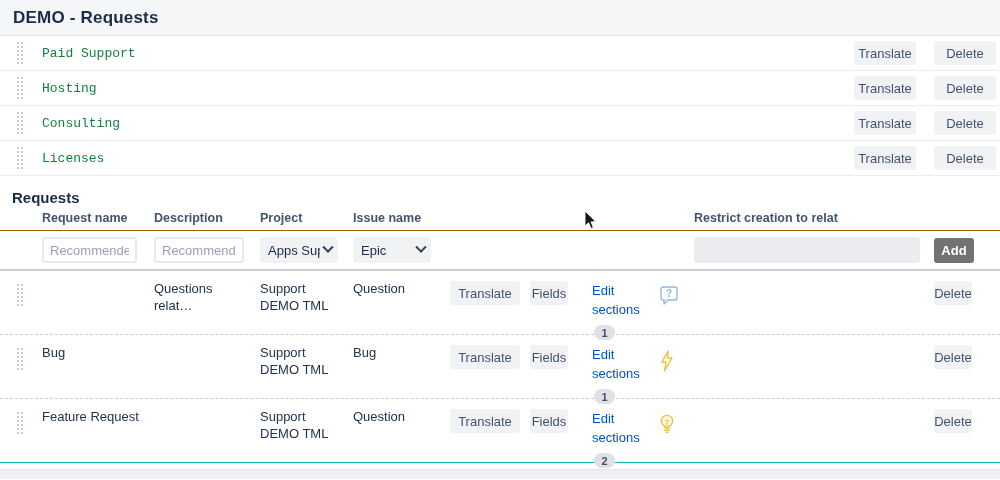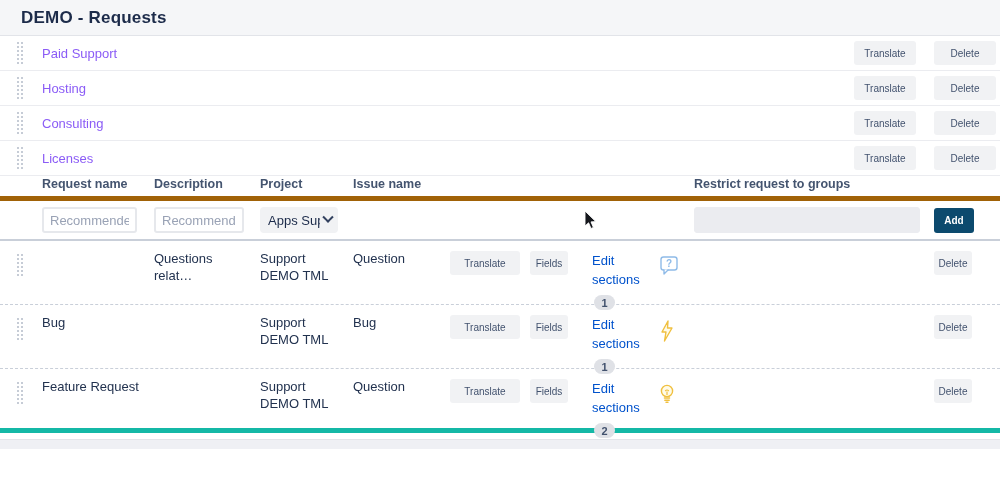--- a/index.html
+++ b/index.html
@@ -2,64 +2,64 @@
 <html><head>
 <meta charset="utf-8">
 <style>
   * { margin:0; padding:0; box-sizing:border-box; }
   html,body { width:1000px; height:480px; overflow:hidden; background:#fff;
     font-family:"Liberation Sans", sans-serif; color:#22324f; }
   .app { position:relative; width:1000px; height:480px; background:#fff; }
 
   
   .page-header { height:36px; background:#f5f6f8; border-bottom:1px solid #e2e4e9;
-    display:flex; align-items:center; padding-left:21px; }
+    display:flex; align-items:center; padding-left:13px; }
   .page-header h1 { font-size:17px; font-weight:700; color:#1c2b4a; letter-spacing:.2px; }
 
   
   .top-list { background:#fff; }
   .trow { height:35px; display:flex; align-items:center; padding:0 4px 0 16px;
     border-bottom:1px solid #ebecf0; }
   .handle { width:8px; height:24px; flex:0 0 8px;
     background-image:radial-gradient(circle, #c6ccd6 1.1px, transparent 1.3px);
     background-size:4px 4px; cursor:grab; }
-  .trow .tlabel { margin-left:18px; font-size:13px; color:#8b5cf6; }
+  .trow .tlabel { margin-left:18px; font-size:13px; color:#15803d;font-family:Liberation Mono, monospace; }
   .btn { display:inline-flex; align-items:center; justify-content:center;
     background:#f1f2f4; color:#42526e; border:none; border-radius:3px;
-    font-family:"Liberation Sans", sans-serif; font-size:10px; height:24px;
+    font-family:"Liberation Sans", sans-serif; font-size:13px; height:24px;
     padding:4px 8px; cursor:pointer; }
   .trow .btn.translate { margin-left:auto; width:62px; margin-right:18px; }
   .trow .btn.delete { width:62px; }
 
   
   .requests-heading { font-size:15px; font-weight:700; color:#1c2b4a; padding:13px 0 0 12px; }
 
   .grid { display:grid; align-items:start;
     grid-template-columns:26px 112px 106px 93px 97px 80px 62px 66px 36px 230px 1fr 62px;
     padding:0 4px 0 16px; }
 
-  .header-row { height:25px; align-items:end; padding-bottom:5px; border-bottom:5px solid #a16207; }
+  .header-row { height:25px; align-items:end; padding-bottom:5px; border-bottom:1px solid #a16207; }
   .colhead { font-size:12.5px; font-weight:700; color:#44546f; }
 
   .form-row { height:40px; align-items:center; border-bottom:2px solid #c9cfd9; }
   .tinput { height:26px; width:95px; border:2px solid #e6e8ec; border-radius:3px;
     font-family:"Liberation Sans", sans-serif; font-size:13px; color:#22324f; padding:0 6px; background:#fff; }
   .tinput::placeholder { color:#99a2b5; }
   .tinput.desc { width:90px; }
   .selectbox { height:26px; width:78px; background:#f1f2f4; border-radius:4px;
     display:flex; align-items:center; padding:0 6px 0 8px; cursor:pointer; }
   .selectbox .selval { font-size:13px; color:#1c2b4a; white-space:nowrap; overflow:hidden; max-width:52px; }
   .chev { margin-left:auto; width:8px; height:8px; border-right:2px solid #32415f;
     border-bottom:2px solid #32415f; transform:rotate(45deg) translate(-2px,-2px); flex:0 0 8px; }
   .restrict-input { height:26px; width:226px; background:#ebecf0; border:1px solid #ebecf0;
     border-radius:3px; font-size:13px; padding:0 6px; }
-  .btn.add { background:#0c4a6e; color:#fff; font-weight:700; width:40px; height:25px; justify-self:start; }
+  .btn.add { background:#737373; color:#fff; font-weight:700; width:40px; height:25px; justify-self:start; }
 
   .data-row { height:64px; padding-top:10px; border-bottom:1px dashed #c9cfd9; }
-  .data-row.last { border-bottom:5px solid #14b8a6; }
+  .data-row.last { border-bottom:1px solid #14b8a6; }
   .cell { font-size:13px; line-height:16.5px; color:#22324f; padding-right:14px; }
   .link { font-size:13px; line-height:19px; color:#0052cc; text-decoration:none; display:inline-block; cursor:pointer; }
   .badge { display:inline-flex; align-items:center; justify-content:center; margin-top:6px; margin-left:2px;
     min-width:21px; height:15px; background:#dfe1e6; border-radius:8px;
     font-size:11px; font-weight:700; color:#42526e; }
   .icon-wrap { margin-top:4px; }
 
   
   .c1{grid-column:1;} .c2{grid-column:2;} .c3{grid-column:3;} .c4{grid-column:4;}
   .c5{grid-column:5;} .c6{grid-column:6;} .c7{grid-column:7;} .c8{grid-column:8;}
@@ -106,34 +106,39 @@
     </div>
 
     <div class="trow">
       <div class="handle"></div>
       <span class="tlabel">Licenses</span>
       <button class="btn translate">Translate</button>
       <button class="btn delete">Delete</button>
     </div>
   </div>
 
+  <div class="requests-heading">Requests</div>
 
   <div class="grid header-row">
     <span class="colhead c2">Request name</span>
     <span class="colhead c3">Description</span>
     <span class="colhead c4">Project</span>
     <span class="colhead c5">Issue name</span>
-    <span class="colhead c10">Restrict request to groups</span>
+    <span class="colhead c10">Restrict creation to relat</span>
   </div>
 
   <div class="grid form-row">
     <input class="tinput c2" placeholder="Recommended si" style="">
     <input class="tinput desc c3" placeholder="Recommended" style="">
     <div class="selectbox c4">
       <span class="selval">Apps Supp</span>
+      <span class="chev"></span>
+    </div>
+    <div class="selectbox c5">
+      <span class="selval">Epic</span>
       <span class="chev"></span>
     </div>
     <input class="restrict-input c10" value="" style="">
     <button class="btn add c12">Add</button>
   </div>
 
   <div class="grid data-row">
     <div class="c1 handle-cell">
         <div class="handle"></div>
       </div>

